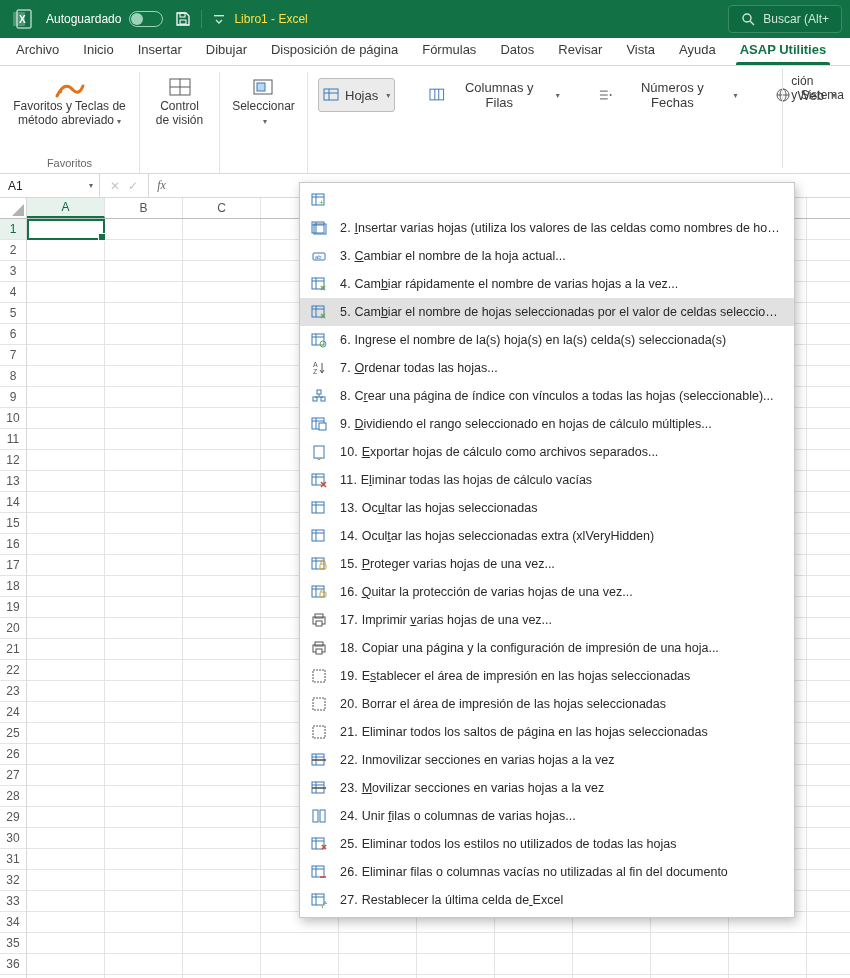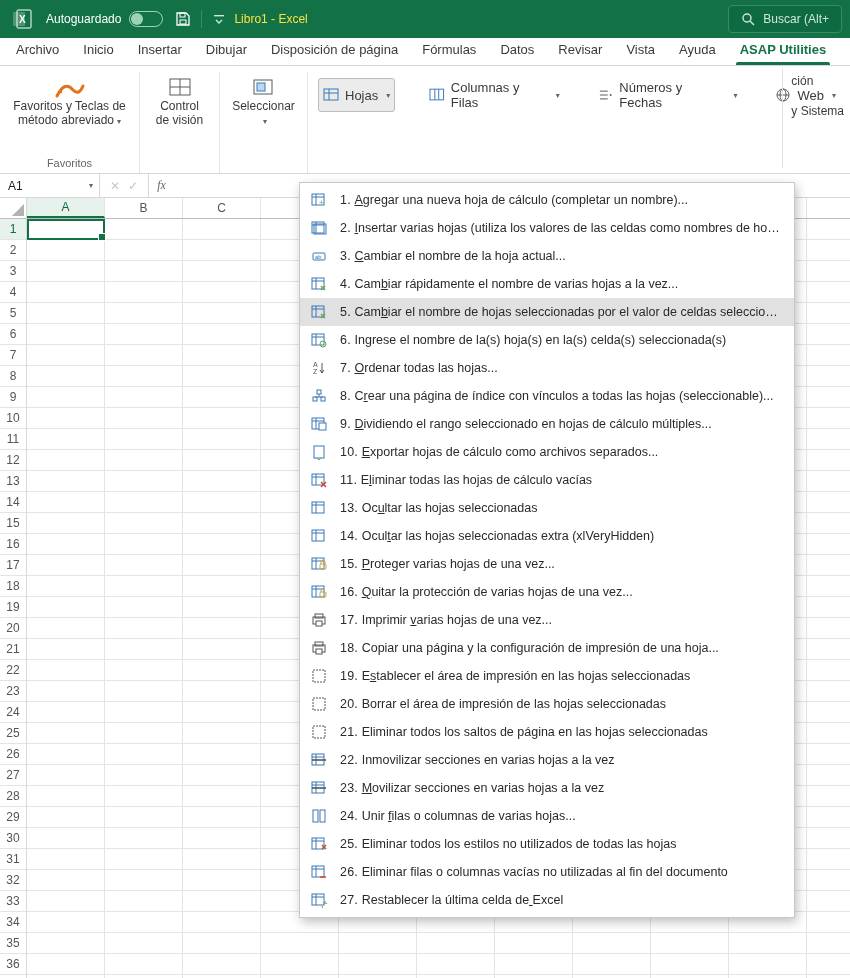--- a/index.html
+++ b/index.html
@@ -18,24 +18,24 @@
     .ribbon-tabs .tab { padding:6px 12px 8px; font-size:13px; color:#3a3a3a; cursor:pointer; }
     .ribbon-tabs .tab.active { color:#127245; font-weight:600; position:relative; }
     .ribbon-tabs .tab.active::after { content:""; position:absolute; left:8px; right:8px; bottom:0; height:3px; background:#127245; border-radius:2px 2px 0 0; }
     .ribbon-body { height:108px; border-bottom:1px solid #d8d8d8; display:flex; padding-top:6px; background:#fff; position:relative; }
     .group { display:flex; flex-direction:column; align-items:center; padding:0 10px; border-right:1px solid #e3e3e3; height:100%; }
     .group:last-child{border-right:none;}
     .big-btn { display:flex; flex-direction:column; align-items:center; justify-content:flex-start; padding-top:4px; text-align:center; font-size:12px; color:#3a3a3a; line-height:1.15; cursor:pointer; }
     .big-btn .chev{font-size:8px; color:#666; margin-left:3px;}
     .group-label { font-size:11px; color:#666; margin-top:auto; margin-bottom:4px; }
     .ribbon-small-row { display:flex; gap:30px; padding:4px 10px; }
-    .small-btn { display:flex; align-items:center; gap:6px; font-size:13px; color:#3a3a3a; cursor:pointer; padding:2px 4px; border-radius:3px;}
+    .small-btn { display:flex; align-items:center; gap:6px; font-size:13px; color:#3a3a3a; cursor:pointer; padding:2px 4px; border-radius:3px;text-align:center;}
     .small-btn.active{ background:#EBEBEB; border:1px solid #bcbcbc; }
     .small-btn .chev{font-size:8px;color:#666;margin-left:2px;}
-    .ribbon-right-strip{ position:absolute; right:0; top:2px; height:100px; border-left:1px solid #e3e3e3; padding:6px 6px 0 8px; display:flex; flex-direction:column; align-items:flex-start; gap:16px; font-size:12px; color:#3a3a3a;}
+    .ribbon-right-strip{ position:absolute; right:0; top:2px; height:100px; border-left:1px solid #e3e3e3; padding:6px 6px 0 8px; display:flex; flex-direction:column; align-items:flex-start; font-size:12px; color:#3a3a3a;}
     .fmlbar { height:24px; display:flex; align-items:stretch; border-bottom:1px solid #d8d8d8; }
     .namebox { width:100px; border-right:1px solid #d8d8d8; display:flex; align-items:center; padding:0 8px; font-size:12px; position:relative;}
     .namebox .chev{position:absolute; right:6px; font-size:8px; color:#666;}
     .fn-btns { display:flex; align-items:center; gap:8px; padding:0 10px; color:#9a9a9a; border-right:1px solid #d8d8d8;}
     .fx { font-style:italic; font-family:"Times New Roman", serif; color:#666; padding:0 8px; display:flex; align-items:center;}
     .sheet { display:flex; }
     .rowhdrs { width:27px; border-right:1px solid #d8d8d8; }
     .rowhdrs .rh { height:21px; border-bottom:1px solid #e4e4e4; font-size:12px; color:#555; display:flex; align-items:center; justify-content:center; background:#fff;}
     .cols { flex:1; position:relative; }
     .colhdrs { height:21px; display:flex; border-bottom:1px solid #bdbdbd; background:#fff;}
@@ -720,21 +720,20 @@
 <div class="menu" id="menu">
     <div class="menu-item">
       <span class="mi-icon">
         <svg width="16" height="16" viewBox="0 0 16 16">
           <rect x="1" y="2" width="12" height="11" fill="none" stroke="#3b78b5"></rect>
           <line x1="1" y1="5" x2="13" y2="5" stroke="#3b78b5"></line>
           <line x1="5" y1="2" x2="5" y2="13" stroke="#3b78b5"></line>
           <text x="8" y="13" font-size="8" fill="#6aa556">+</text>
         </svg>
       </span>
-      <span class="mi-label"><span class="num">1. </span><span class="ul">A</span>gregar una nueva hoja de cálculo (completar un nombre)...</span>
     </div>
     <div class="menu-item">
       <span class="mi-icon">
         <svg width="16" height="16" viewBox="0 0 16 16">
           <rect x="1" y="2" width="12" height="11" fill="none" stroke="#3b78b5"></rect>
           <line x1="1" y1="5" x2="13" y2="5" stroke="#3b78b5"></line>
           <line x1="5" y1="2" x2="5" y2="13" stroke="#3b78b5"></line>
           <rect x="3" y="4" width="12" height="10" fill="none" stroke="#3b78b5"></rect>
         </svg>
       </span>

